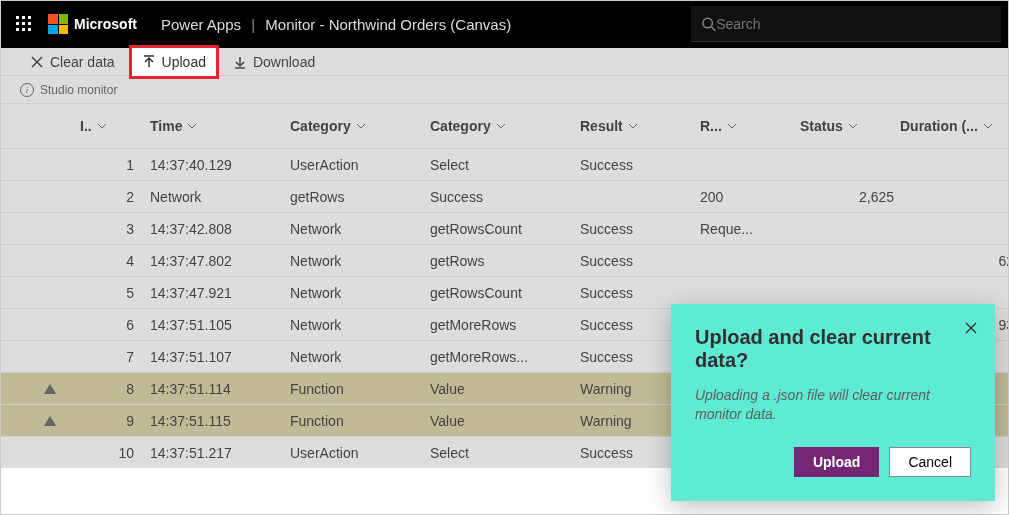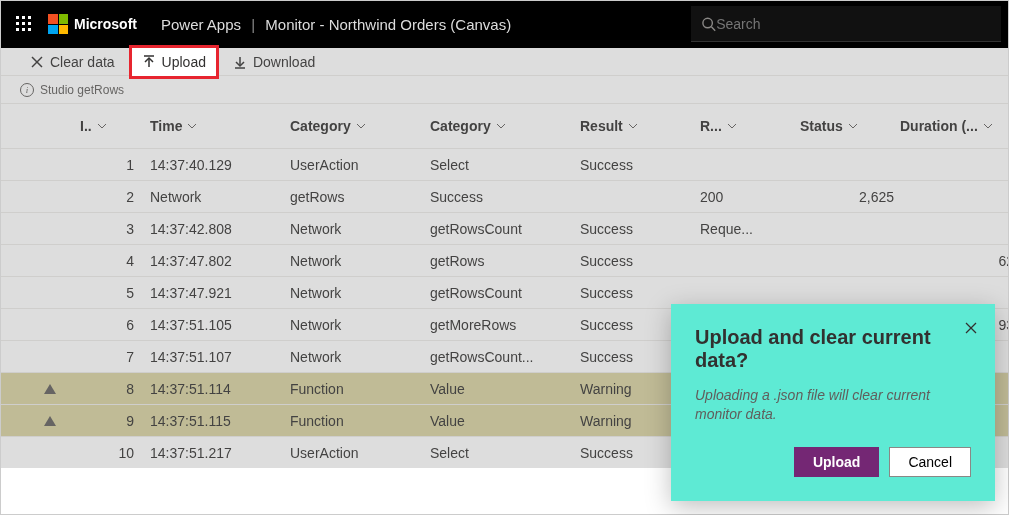--- a/index.html
+++ b/index.html
@@ -119,21 +119,21 @@
           <line x1="7" y1="2" x2="7" y2="11"></line>
           <polyline points="3,7 7,11 11,7"></polyline>
           <line x1="2" y1="13" x2="12" y2="13"></line>
         </svg>
       <span>Download</span>
     </div>
   </div>
 
   <div class="statusbar">
     <span class="info-icon">i</span>
-    <span>Studio getRows</span>
+    <span>Studio monitor</span>
   </div>
 
   <div class="table-wrap">
     <div class="thead">
       <div></div>
       <div class="th">
           <span>I..</span>
           <svg class="chev" viewBox="0 0 12 12" stroke="#605e5c" fill="none">
             <polyline points="2,4 6,8 10,4"></polyline>
           </svg>
@@ -245,21 +245,21 @@
           <div>Success</div>
           <div></div>
           <div></div>
           <div style="text-align:right;padding-right:6px;">93</div>
         </div>
         <div class="trow">
           <div class="cell-warn"></div>
           <div class="cell-idx">7</div>
           <div>14:37:51.107</div>
           <div>Network</div>
-          <div>getRowsCount...</div>
+          <div>getMoreRows...</div>
           <div>Success</div>
           <div></div>
           <div></div>
           <div style="text-align:right;padding-right:6px;"></div>
         </div>
         <div class="trow warn-row">
           <div class="cell-warn">
             <div class="warn-tri"></div>
           </div>
           <div class="cell-idx">8</div>

